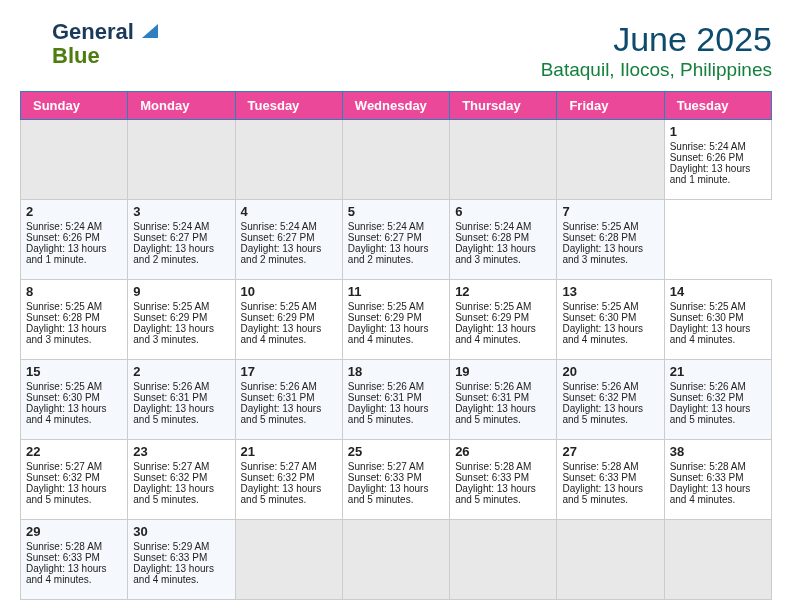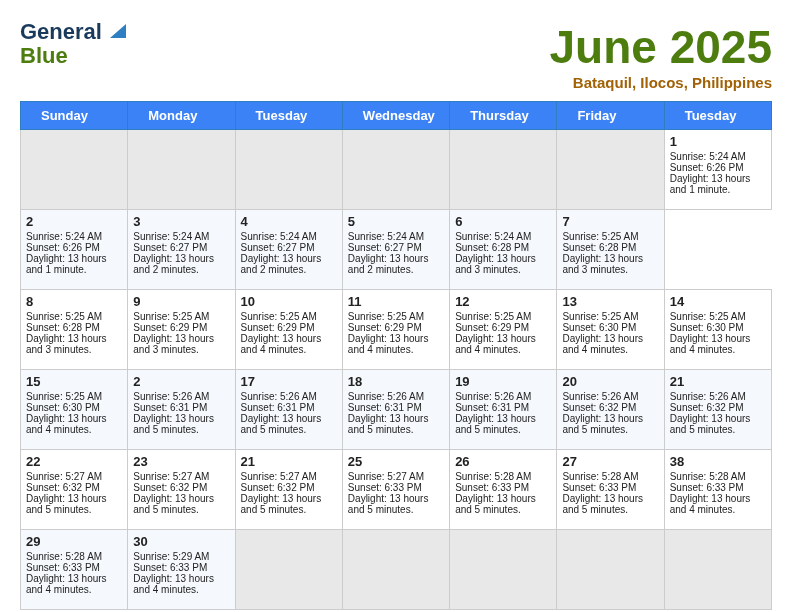--- a/index.html
+++ b/index.html
@@ -8,59 +8,59 @@
       background: #fff;
       width: 792px;
       min-height: 612px;
       padding: 20px;
     }
     .header {
       display: flex;
       justify-content: space-between;
       align-items: flex-start;
       margin-bottom: 10px;
+      margin-left: 32px;
     }
     .logo {
       display: flex;
       flex-direction: column;
       align-items: flex-start;
     }
     .logo-text {
       font-size: 22px;
       font-weight: bold;
       color: #1a3a5c;
       line-height: 1.1;
     }
     .logo-blue {
       color: #4d7c0f;
     }
     .title-block {
       text-align: right;
     }
     .month-title {
-      font-size: 46px;
-      font-weight: bold;
-      color: #4d7c0f;
+      font-size: 34px;
+      font-weight: normal;
+      color: #0c4a6e;
     }
     .location {
-      font-size: 15px;
-      color: #a16207;
-      font-weight: bold;
+      font-size: 19px;
+      color: #15803d;
     }
     table {
       width: 100%;
       border-collapse: collapse;
       table-layout: fixed;
     }
     th {
-      background-color: #3b82f6;
+      background-color: #ec4899;
       color: #fff;
       font-size: 13px;
       font-weight: bold;
-      padding: 6px 20px;
+      padding: 6px 12px;
       text-align: left;
       border: 1px solid #2e7fc1;
     }
     td {
       vertical-align: top;
       border: 1px solid #ccc;
       padding: 4px 5px;
       font-size: 10px;
       color: #222;
       height: 80px;

